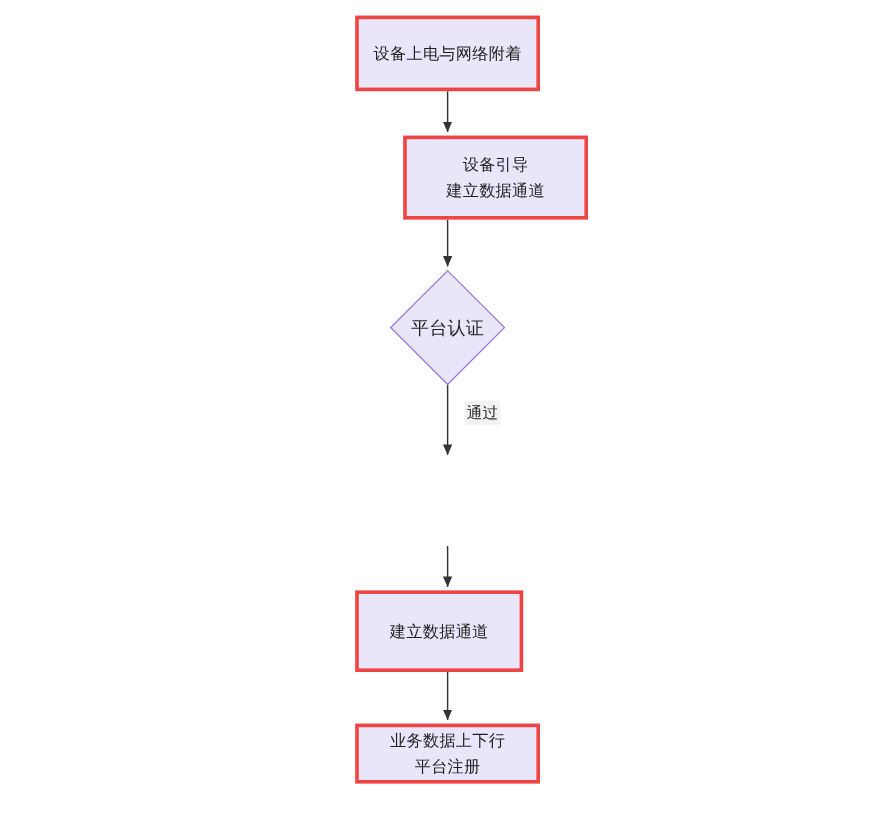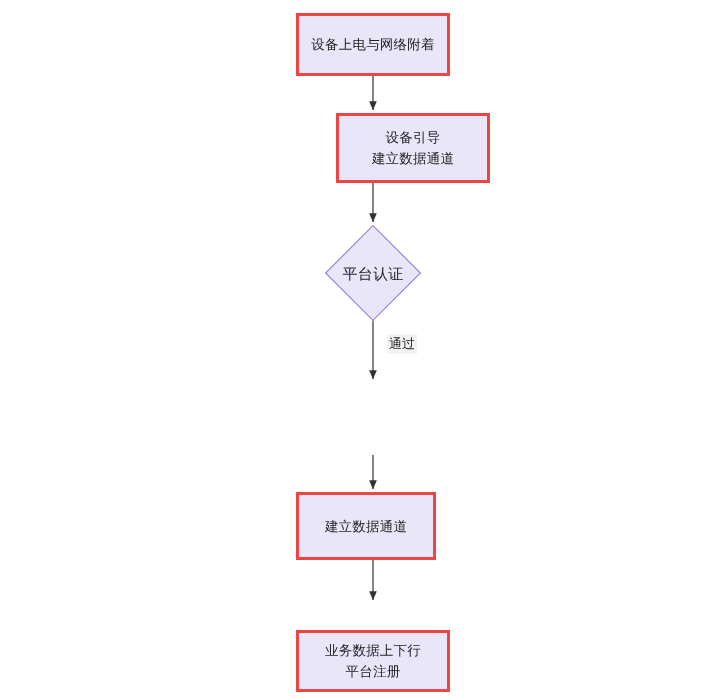--- a/index.html
+++ b/index.html
@@ -124,18 +124,18 @@
 
   <div class="edge-label" style="left:355px; top:334px;margin-left:32px;">
     <span>通过</span>
   </div>
 
 
   <div class="node" style="left:296px; top:492px; width:140px; height:68px;">
     <span class="line">建立数据通道</span>
   </div>
 
-  <div class="node" style="left:296px; top:630px; width:154px; height:62px;">
+  <div class="node" style="left:296px; top:603px; width:154px; height:50px;">
     <span class="line">业务数据上下行</span>
     <span class="line">平台注册</span>
   </div>
 
 </div>
 
 </body></html>

